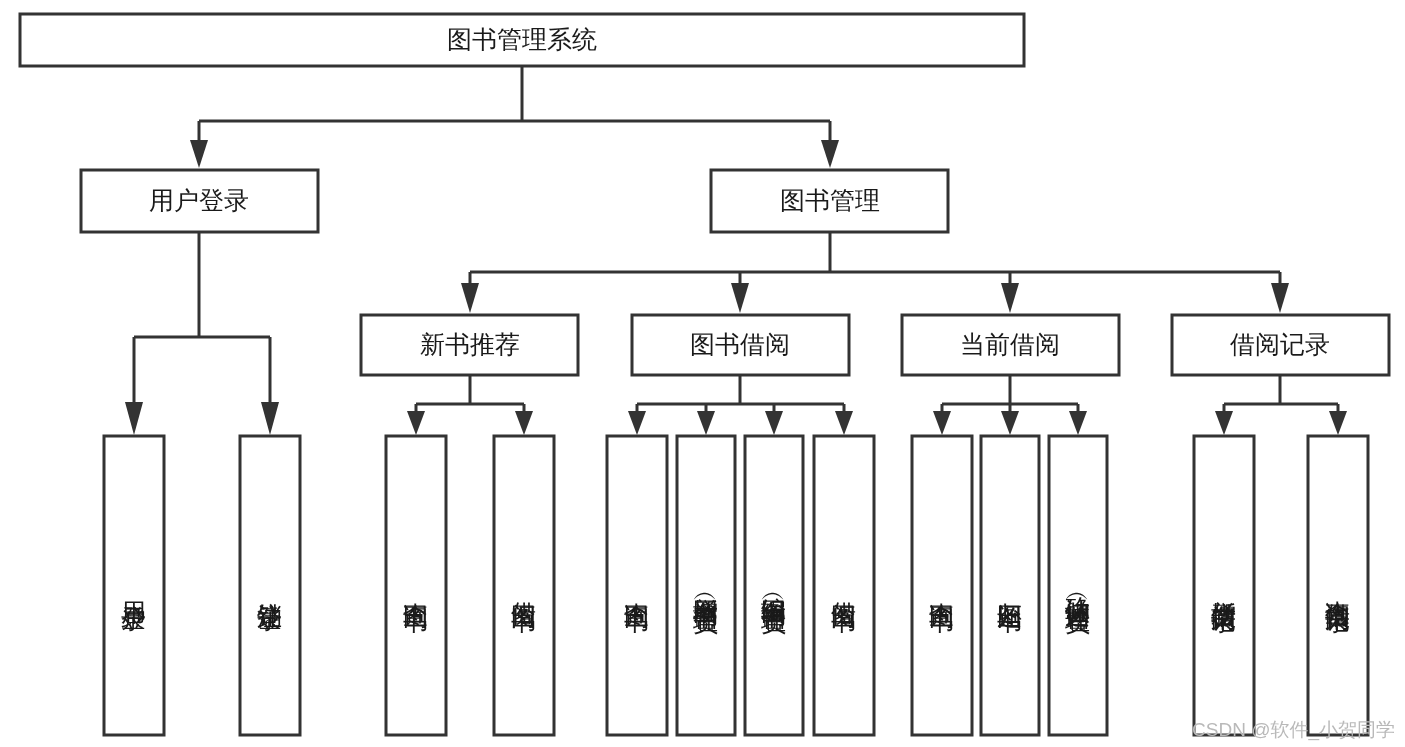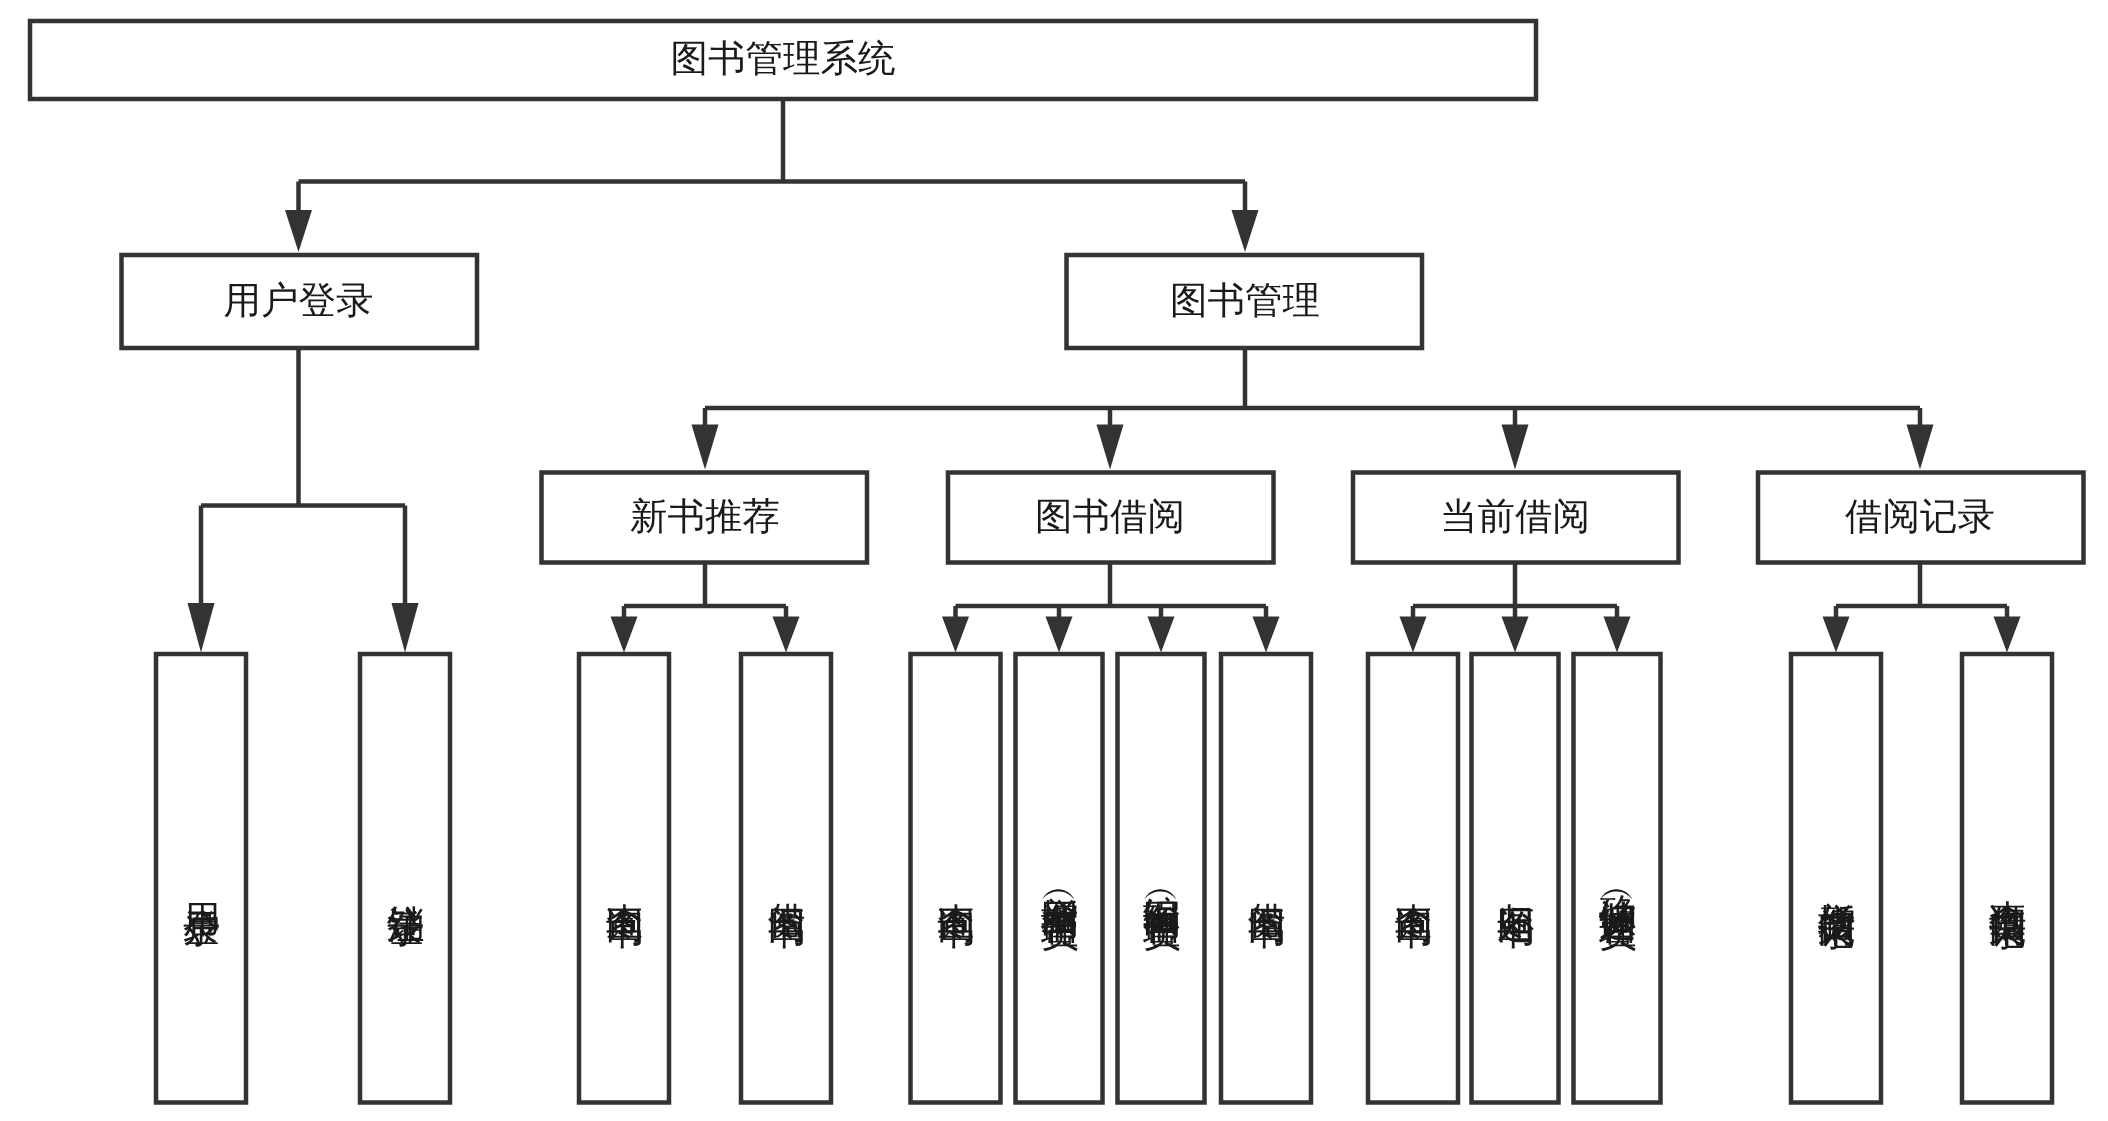--- a/index.html
+++ b/index.html
@@ -249,14 +249,15 @@
       <text class="node-label-v" x="1224" y="586">新增借阅记录</text>
     </g>
 
     <g>
       <rect class="node-rect" x="1308" y="436" width="60" height="299"></rect>
       <text class="node-label-v" x="1338" y="586">查询借阅记录</text>
     </g>
 
   </svg>
 
+  <div class="watermark">CSDN @软件_小贺同学</div>
 
 </div>
 
 </body></html>

